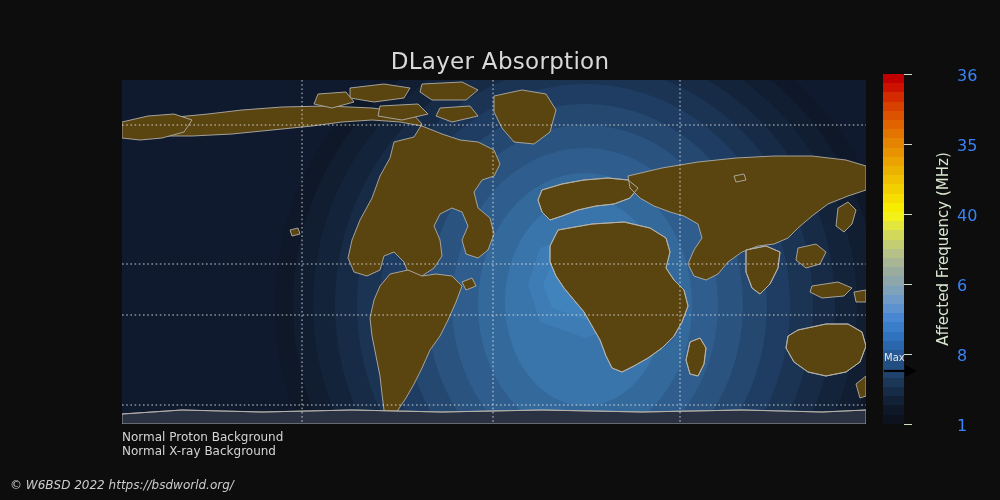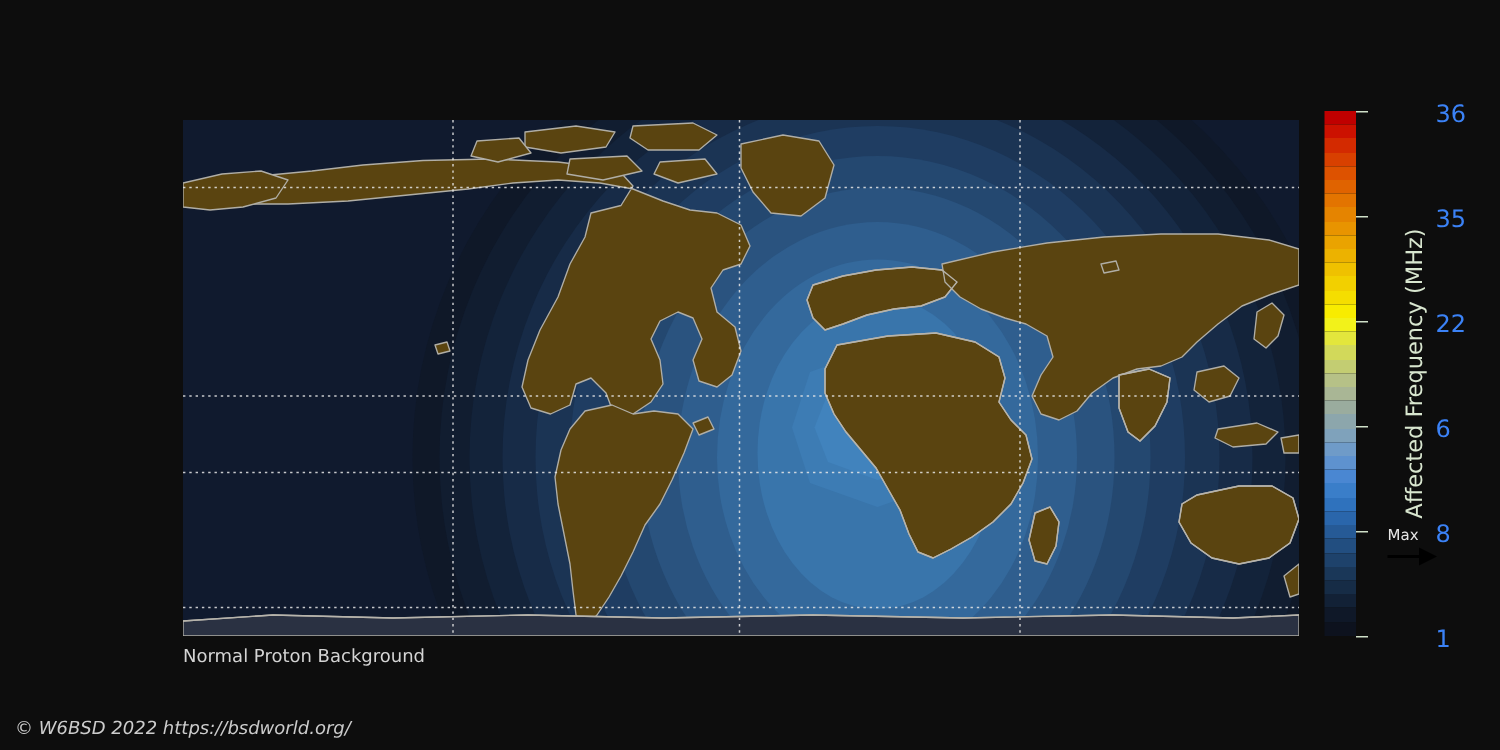--- a/index.html
+++ b/index.html
@@ -48,20 +48,21 @@
   #f-xray{left:122px;top:444px;}
   #f-date{left:722px;top:434px;}
   #copyright{position:absolute;left:10px;top:478px;color:#cccccc;font-size:12px;
              font-style:italic;}
 </style>
 </head>
 <body>
 
 <div id="root">
 
+  <div id="title">DLayer Absorption</div>
 
   <div id="map">
     <div id="mapclip">
       <div class="ocean"></div>
 
       <svg id="abssvg" width="744" height="344">
         <defs>
           <clipPath id="mapClipPath">
               <rect x="0" y="0" width="744" height="344"></rect>
             </clipPath>
@@ -236,39 +237,40 @@
       <div class="tick" style="top: 280px;">
         <div class="tickline"></div>
         <div class="ticklab">8</div>
       </div>
       <div class="tick" style="top: 210px;">
         <div class="tickline"></div>
         <div class="ticklab">6</div>
       </div>
       <div class="tick" style="top: 140px;">
         <div class="tickline"></div>
-        <div class="ticklab">22</div>
+        <div class="ticklab">40</div>
       </div>
       <div class="tick" style="top: 70px;">
         <div class="tickline"></div>
         <div class="ticklab">35</div>
       </div>
       <div class="tick" style="top: 0px;">
         <div class="tickline"></div>
         <div class="ticklab">36</div>
       </div>
     </div>
   <div id="cblabel">
     <span>Affected Frequency (MHz)</span>
   </div>
 
-  <div id="maxmark" style="top: 352px; margin-left: 41px;">
+  <div id="maxmark" style="top: 352px;">
     <div class="mtxt">Max</div>
     <svg id="maxarrow" width="38" height="14">
       <line x1="1" y1="7" x2="24" y2="7" stroke="#000" stroke-width="2"></line>
       <polygon points="22,1 34,7 22,13" fill="#000"></polygon>
     </svg>
   </div>
 
   <div class="foot" id="f-proton">Normal Proton Background</div>
+  <div class="foot" id="f-xray">Normal X-ray Background</div>
   <div id="copyright">© W6BSD 2022 https://bsdworld.org/</div>
 
 </div>
 
 </body></html>

